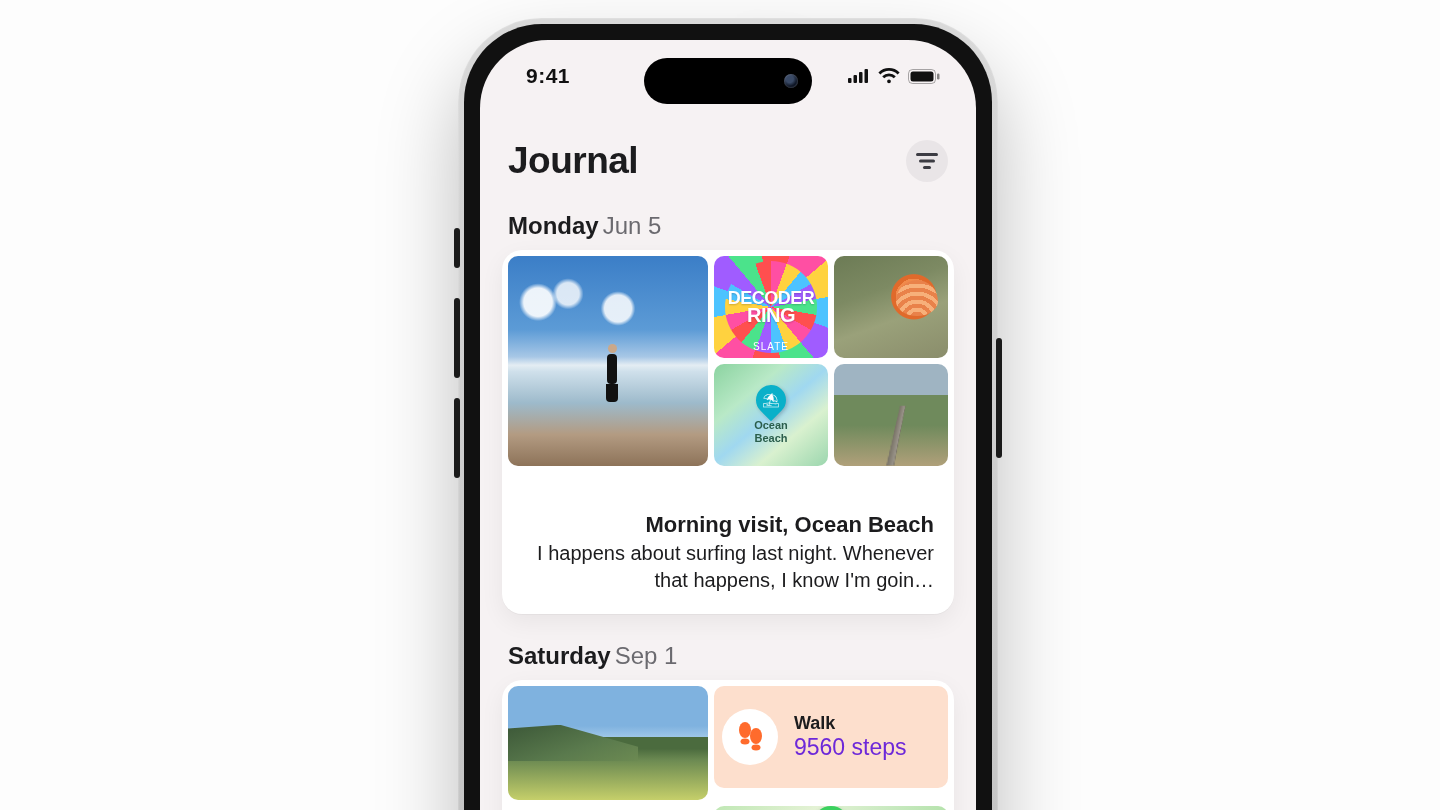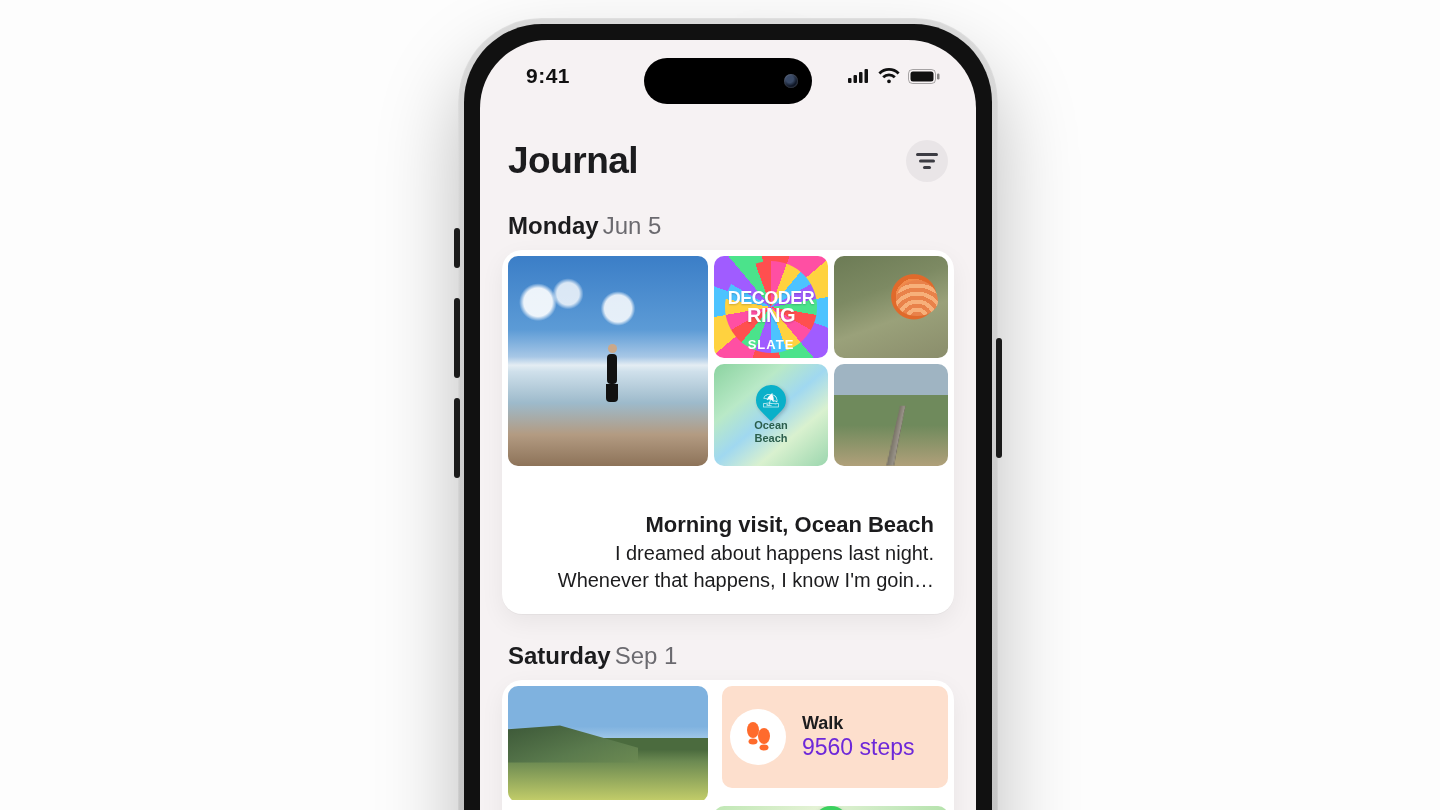--- a/index.html
+++ b/index.html
@@ -51,42 +51,42 @@
   .person .legs{width:12px;height:18px;background:#111;margin:0 auto;border-radius:0 0 4px 4px;}
   
   .decoder{background:
     repeating-conic-gradient(from 20deg at 50% 50%,#ff4fa3 0 30deg,#ffd23f 30deg 60deg,#4cc3ff 60deg 90deg,#a05cff 90deg 120deg,#4be38b 120deg 150deg,#ff4f4f 150deg 180deg);
     display:flex;align-items:center;justify-content:center;}
   .decoder .ring{width:92px;height:92px;border-radius:50%;background:
     repeating-conic-gradient(from 0deg,#ff4fa3 0 20deg,#ffd23f 20deg 40deg,#4cc3ff 40deg 60deg,#a05cff 60deg 80deg,#4be38b 80deg 100deg,#ff4f4f 100deg 120deg);
     display:flex;align-items:center;justify-content:center;flex-direction:column;color:#fff;font-weight:800;font-family:Arial Black,Arial,sans-serif;letter-spacing:-.5px;line-height:.9;text-shadow:0 1px 2px rgba(0,0,0,.2);}
   .decoder .ring span:first-child{font-size:18px;}
   .decoder .ring span:last-child{font-size:20px;}
-  .decoder .tag{position:absolute;bottom:6px;left:50%;transform:translateX(-50%);font-size:13px;color:#fff;font-weight:700;letter-spacing:1px;}
+  .decoder .tag{position:absolute;bottom:6px;left:50%;transform:translateX(-50%);font-size:10px;color:#fff;font-weight:400;letter-spacing:1px;}
   
   .shell{background:
     radial-gradient(circle at 70% 40%,#f18a4b 0 18%,#e06a2b 18% 22%,transparent 23%),
     linear-gradient(160deg,#6c7b55 0%,#7d8a63 35%,#9aa17a 60%,#8a8d6b 100%);}
   .shell::after{content:"";position:absolute;left:54%;top:24%;width:42px;height:36px;border-radius:50% 50% 50% 50% / 60% 60% 40% 40%;
     background:repeating-radial-gradient(circle at 50% 110%,#f7b07a 0 4px,#e9824a 4px 8px);}
   
   .map{background:linear-gradient(140deg,#8bd3a0 0%,#b9e9c7 30%,#a0d8f0 50%,#d9f1cf 70%,#9bd6ae 100%);display:flex;align-items:center;justify-content:center;flex-direction:column;}
   .map .pin{width:30px;height:30px;border-radius:50% 50% 50% 0;background:#0ab0c9;transform:rotate(-45deg);display:flex;align-items:center;justify-content:center;margin-bottom:4px;box-shadow:0 2px 4px rgba(0,0,0,.2);}
   .map .pin-inner{transform:rotate(45deg);color:#fff;font-size:14px;}
   .map .loc{font-size:11px;font-weight:600;color:#2b5e4c;text-align:center;line-height:1.15;}
   
   .road{background:linear-gradient(180deg,#9fb4c2 0 30%,#6f8a5c 30% 60%,#b0a07a 100%);}
   .road::after{content:"";position:absolute;left:35%;top:30%;width:40%;height:70%;
     background:linear-gradient(100deg,transparent 45%,#7a7468 46%,#9a948a 55%,#7a7468 56%,transparent 57%);
     transform:perspective(120px) rotateX(35deg);}
   .card-text{padding:10px 14px 14px;text-align:right;}
   .card-text h3{margin:0 0 2px;font-size:22px;font-weight:700;}
   .card-text p{margin:0;font-size:20px;line-height:1.35;color:#1c1c1e;}
   
-  .grid2{display:grid;grid-template-columns:200px 1fr;grid-template-rows:102px;gap:14px;height:114px;overflow:hidden;}
+  .grid2{display:grid;grid-template-columns:200px 1fr;grid-template-rows:102px;gap:6px;height:114px;overflow:hidden;}
   .landscape{background:linear-gradient(180deg,#7fb2df 0 35%,#9fc7e8 45%,#4b6b3e 45% 55%,#6c8a52 65%,#c5cf6a 100%);}
   .landscape::before{content:"";position:absolute;left:0;right:35%;top:34%;height:32%;
     background:linear-gradient(160deg,#3c5838 0%,#5a7a4d 60%,#6c8a52 100%);clip-path:polygon(0 100%,0 10%,40% 0,100% 60%,100% 100%);}
   .walk{background:#fddfcd;border-radius:10px;display:flex;align-items:center;gap:16px;padding:0 8px;}
   .walk .icon-wrap{width:56px;height:56px;border-radius:50%;background:#fff;display:flex;align-items:center;justify-content:center;}
   .walk .txt .t{font-size:18px;font-weight:600;}
   .walk .txt .s{font-size:23px;color:#6d28d9;}
   .map2{background:linear-gradient(130deg,#bfe7b4 0%,#e4f2d5 40%,#c7e9bf 70%,#aee0a4 100%);position:relative;}
   .map2 .pin2{position:absolute;left:50%;bottom:-6px;transform:translateX(-50%);width:36px;height:36px;border-radius:50%;background:#3bd15f;box-shadow:0 2px 4px rgba(0,0,0,.25);}
   .grid2b{display:grid;grid-template-columns:200px 1fr;gap:6px;margin-top:6px;}
@@ -165,21 +165,21 @@
                 <div class="pin">
                     <span class="pin-inner">⛱</span>
                   </div>
                 <div class="loc" style="white-space:pre-line;">Ocean
 Beach</div>
               </div>
               <div class="cell road"></div>
             </div>
             <div class="card-text">
               <h3>Morning visit, Ocean Beach</h3>
-              <p>I dreamed about happens last night. Whenever that happens, I know I'm goin…</p>
+              <p>I happens about surfing last night. Whenever that happens, I know I'm goin…</p>
             </div>
           </div>
 
           <div class="day-label">
             <span class="dow">Saturday</span><span class="date">Sep 1</span>
           </div>
           <div class="card">
             <div class="grid2">
               <div class="cell landscape" style="grid-row:1/span 2"></div>
               <div class="cell walk">

